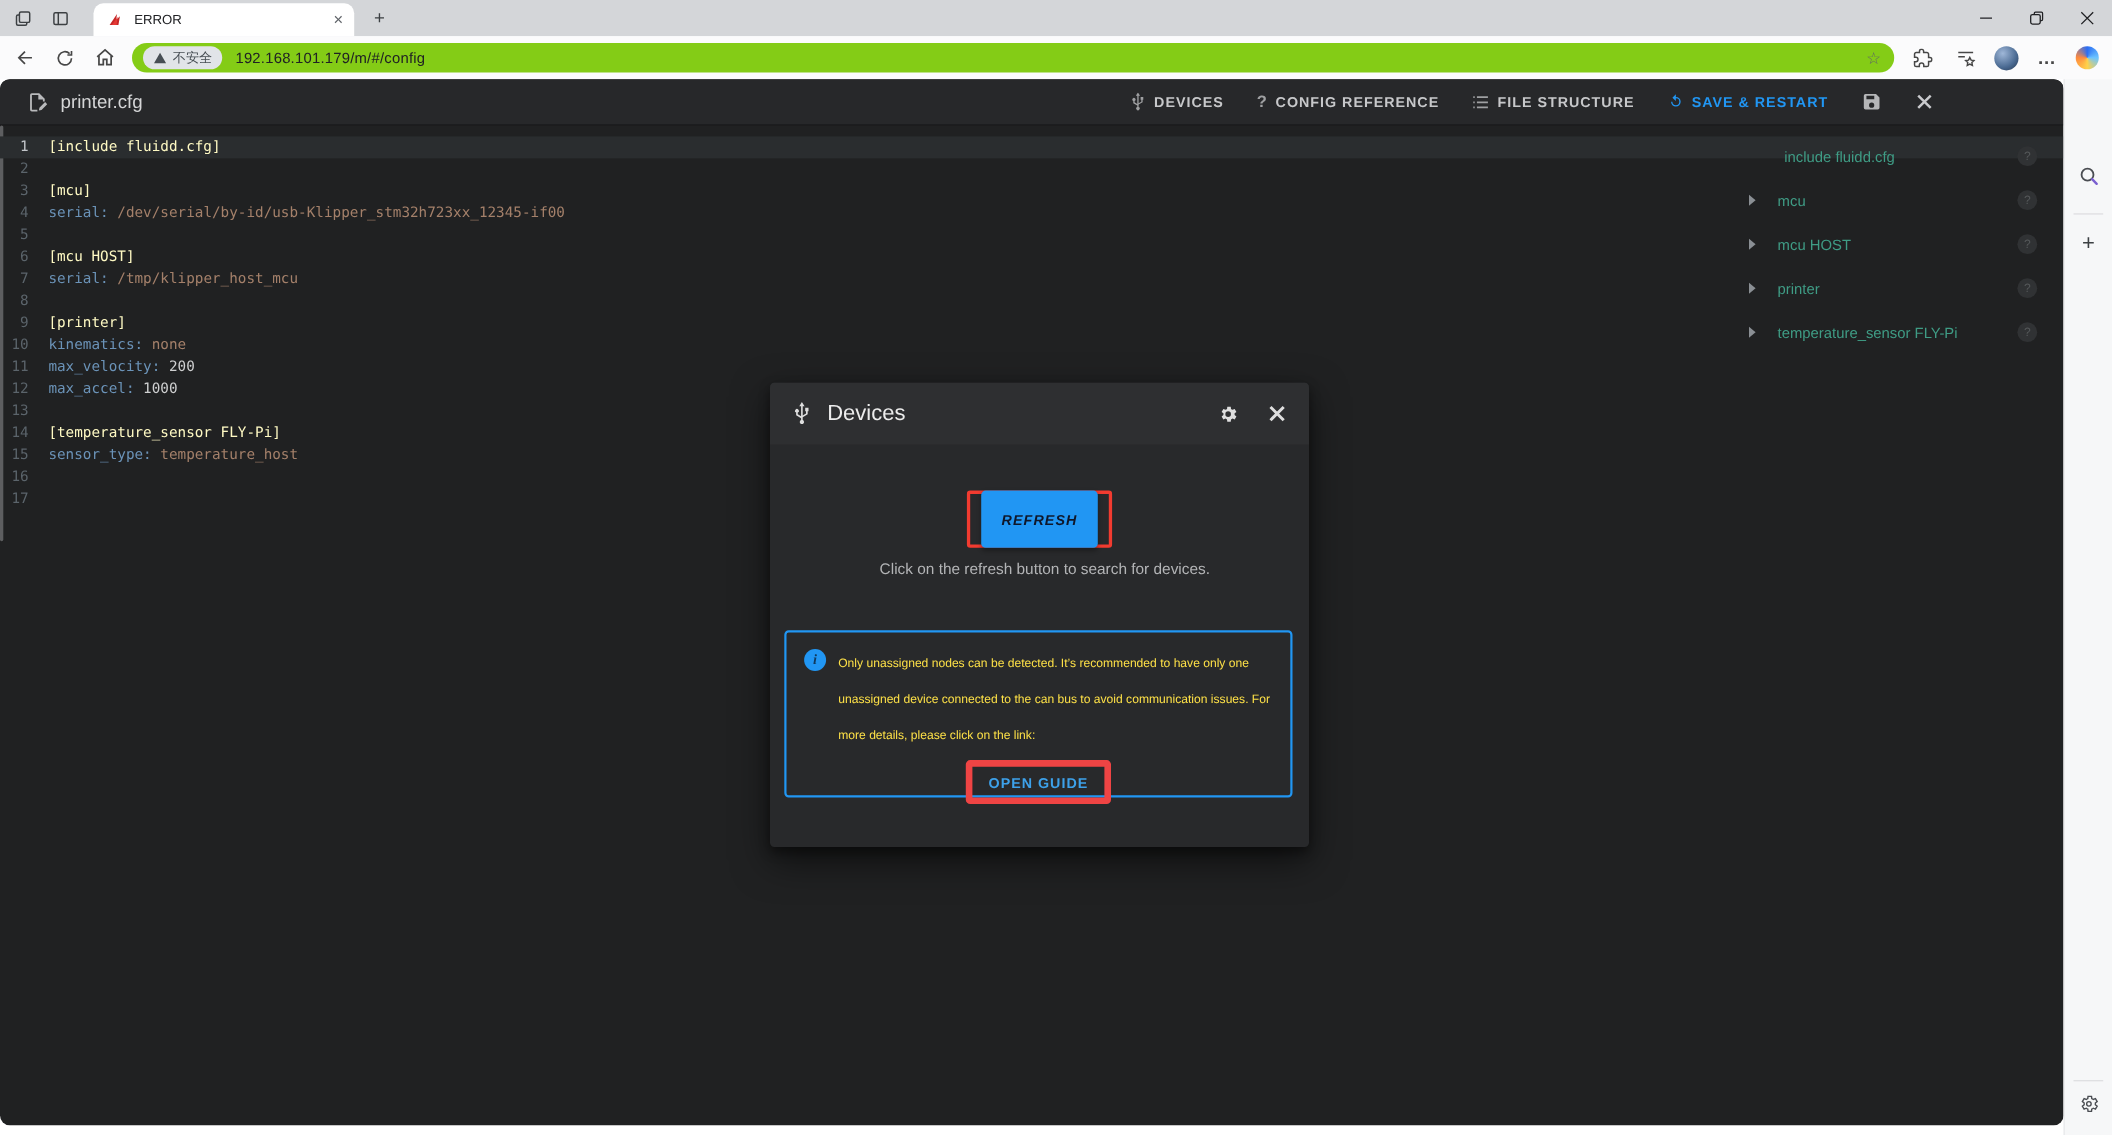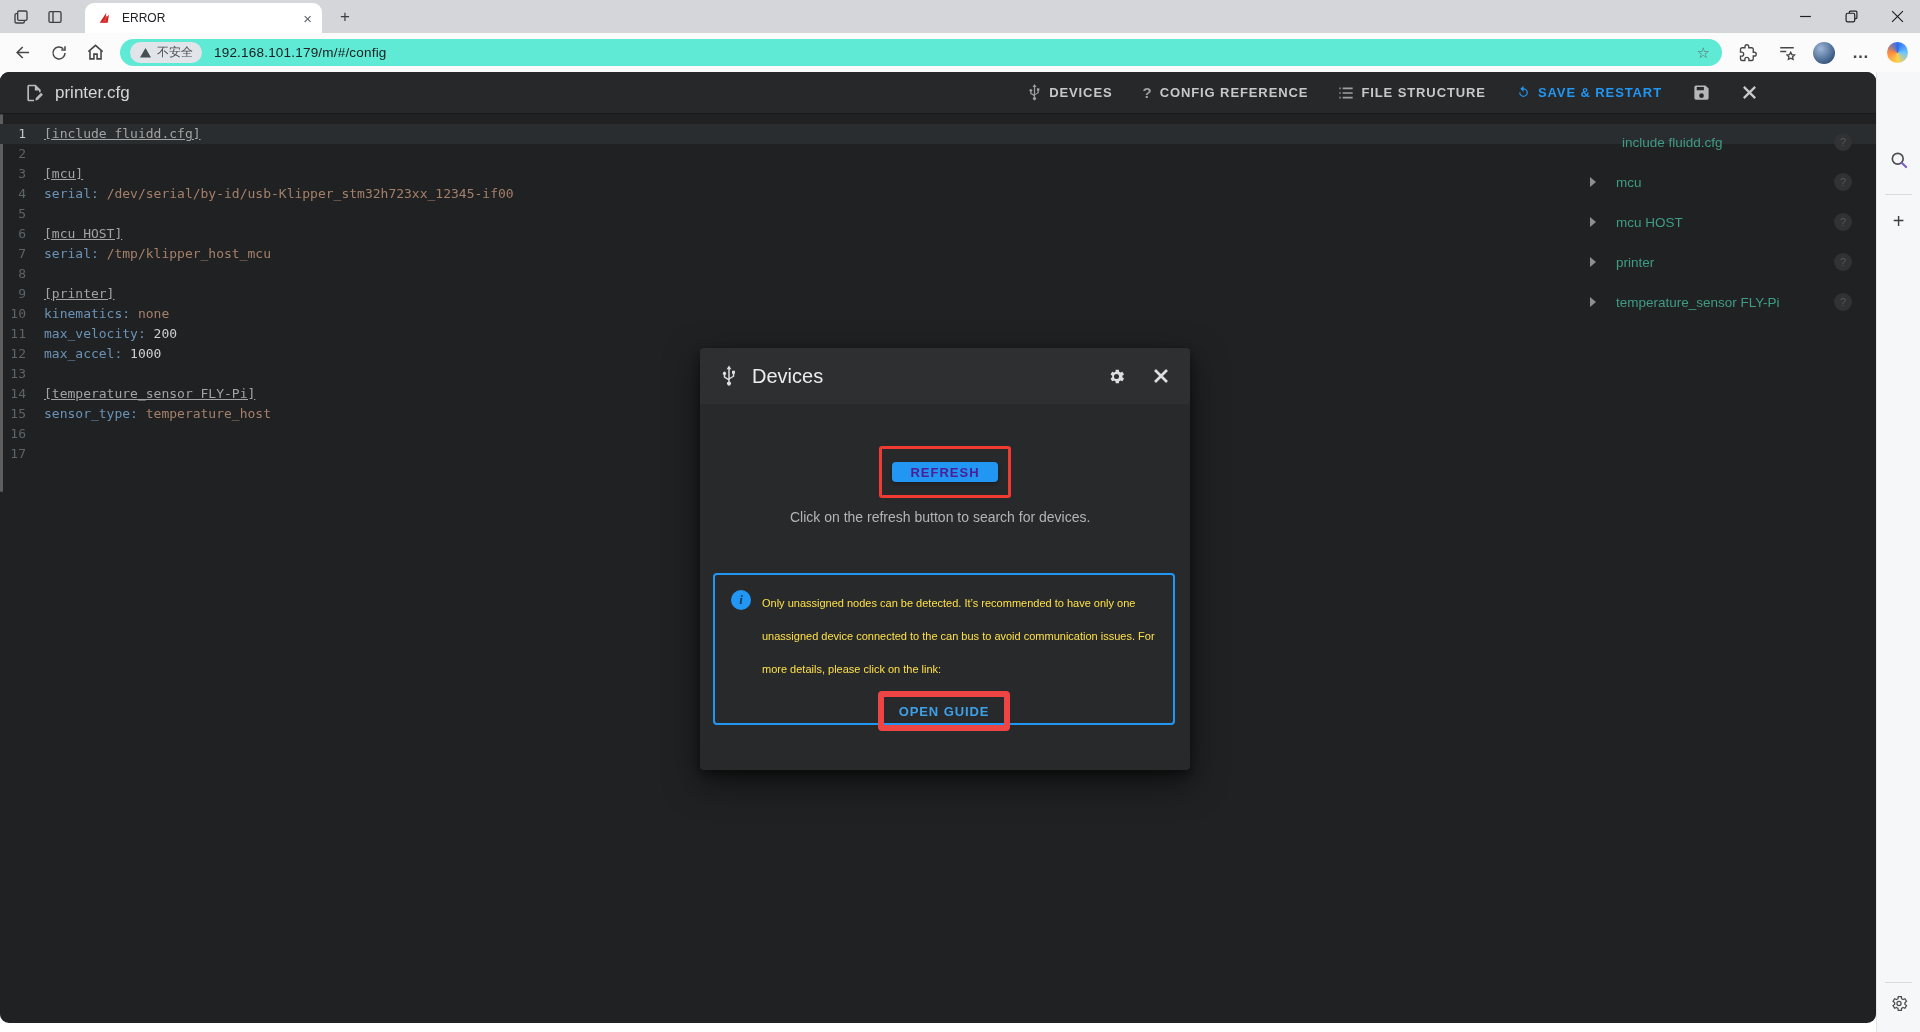--- a/index.html
+++ b/index.html
@@ -12,21 +12,21 @@
   .strip-btn { width:26px; height:26px; margin-left:8px; display:flex; align-items:center; justify-content:center; color:#3c4043; }
   #tab { position:absolute; left:85px; top:3px; width:237px; height:30px; background:#fff; border-radius:9px 9px 0 0; display:flex; align-items:center; padding:0 10px 0 12px; }
   #tab .title { font-size:12px; color:#202124; margin-left:9px; flex:1; }
   #tab .tclose { color:#5f6368; font-size:15px; line-height:15px; cursor:default; }
   #newtab { position:absolute; left:334px; top:7px; width:22px; height:22px; color:#3c4043; font-size:17px; text-align:center; line-height:20px; }
   #wincontrols { position:absolute; right:0; top:0; height:33px; display:flex; }
   .winbtn { width:46px; height:33px; display:flex; align-items:center; justify-content:center; color:#202124; }
 
   #toolbar { position:absolute; left:0; top:33px; width:1920px; height:39px; background:#fbfbfc; display:flex; align-items:center; }
   .tb-icon { width:26px; height:26px; display:flex; align-items:center; justify-content:center; color:#474747; margin-left:10px; }
-  #addrpill { height:27px; flex:1; margin-left:12px; background:#5eead4; border-radius:14px; display:flex; align-items:center; padding:0 10px; }
+  #addrpill { height:27px; flex:1; margin-left:12px; background:#84cc16; border-radius:14px; display:flex; align-items:center; padding:0 10px; }
   #secchip { height:21px; background:#e1e4e8; border-radius:11px; display:flex; align-items:center; padding:0 9px; color:#474e54; font-size:12px; gap:5px; }
   #url { margin-left:12px; font-size:13.5px; color:#202124; letter-spacing:.2px; flex:1; }
   #star { color:#5f6368; font-size:15px; margin-right:2px; }
   .tbr-icon { width:26px; height:26px; display:flex; align-items:center; justify-content:center; color:#474747; margin-left:13px; }
   #avatar { width:22px; height:22px; border-radius:50%; background:radial-gradient(circle at 35% 30%, #9fb7d8, #4a6a92 60%, #22344e); margin-left:13px; }
   #copilot { width:21px; height:21px; border-radius:50%; background:conic-gradient(#2a6df4, #6cc5ff, #ffd24a, #ff8a3d, #2a6df4); margin:0 12px 0 13px; }
 
   
   #content { position:absolute; left:0; top:72px; width:1876px; height:951px; background:#202122; border-radius:9px; overflow:hidden; }
   #rail { position:absolute; right:0; top:72px; width:44px; height:960px; background:#f6f7f8; border-left:1px solid #e5e6e8; }
@@ -43,21 +43,21 @@
   .icon-btn { display:flex; align-items:center; justify-content:center; }
 
   
   #leftbar { position:absolute; left:0; top:42px; width:3px; height:378px; background:#8f9193; opacity:.55; border-radius:2px; }
   #code { position:absolute; left:0; top:42px; right:0; padding-top:10px; font-family:"DejaVu Sans Mono","Liberation Mono",monospace; font-size:13px; }
   .cline { height:20px; line-height:20px; display:flex; white-space:pre; }
   .cline.active { background:#2a2d2f; }
   .lnum { width:26px; text-align:right; color:#5b646b; flex:0 0 26px; }
   .cline.active .lnum { color:#c2c6ca; }
   .ltxt { margin-left:18px; }
-  .tk-sec { color:#a3a3a3;text-decoration:underline; } .tk-key { color:#6b93b8; } .tk-str { color:#a4806a; }
+  .tk-sec { color:#fef9c3; } .tk-key { color:#6b93b8; } .tk-str { color:#a4806a; }
   .tk-num { color:#cfd0d1;text-align:center; }
 
   
   #tree { position:absolute; right:0; top:42px; width:300px; padding-top:8px; }
   .titem { height:40px; display:flex; align-items:center; padding-left:14px; position:relative; }
   .tarrow { width:0; height:0; border-left:6px solid #8a8f94; border-top:5px solid transparent; border-bottom:5px solid transparent; }
   .tlabel { margin-left:20px; font-size:13.5px; color:#3f9c85; }
   .titem.noarrow .tlabel { margin-left:32px; }
   .thelp { position:absolute; right:24px; width:18px; height:18px; border-radius:50%; background:#303234; color:#55585a; font-size:11px; display:flex; align-items:center; justify-content:center; }
 
@@ -65,22 +65,22 @@
   #modal { position:absolute; left:700px; top:276px; width:490px; height:422px; background:#28292b; border-radius:4px; box-shadow:0 12px 34px rgba(0,0,0,.55), 0 4px 10px rgba(0,0,0,.4); }
   #m-header { height:56px; background:#2e2f31; border-radius:4px 4px 0 0; display:flex; align-items:center; padding:0 20px; }
   #m-title { font-size:20px; color:#ececec; margin-left:14px; flex:1; }
   #m-header .mic { color:#dedede; display:flex; }
   #m-gear { margin-right:26px; }
   #m-tabs { height:48px; display:grid; grid-template-columns:repeat(4,1fr); }
   .mtab { display:flex; align-items:center; justify-content:center; font-size:13px; font-weight:700; letter-spacing:1.1px; color:#9aa0a4; position:relative; }
   .mtab.active { color:#2196f3; }
   .mtab.active::after { content:""; position:absolute; left:0; right:0; bottom:0; height:2px; background:#2196f3; }
   #redbox { position:absolute; top:98px; left:50%; transform:translateX(-50%); width:132px; height:52px; border:3.5px solid #f23b30; border-radius:3px; display:flex; align-items:center; justify-content:center; }
-  #refresh { width:106px; height:20px; background:#2196f3; border:none; border-radius:4px; color:#4c1d95; font-family:inherit; font-size:13px; font-weight:700; letter-spacing:1px; box-shadow:0 2px 4px rgba(0,0,0,.3); }
-  #hint { position:absolute; top:158px; left:0; right:0; text-align:left; font-size:14px; line-height:22px; color:#b3b4b6; padding:0 90px; }
+  #refresh { width:106px; height:52px; background:#2196f3; border:none; border-radius:4px; color:#0f172a; font-family:inherit; font-size:13px; font-weight:700; letter-spacing:1px; box-shadow:0 2px 4px rgba(0,0,0,.3);font-style:italic; }
+  #hint { position:absolute; top:158px; left:0; right:0; text-align:right; font-size:14px; line-height:22px; color:#b3b4b6; padding:0 90px; }
   #alert { position:absolute; left:13px; right:15px; top:225px; height:152px; border:2px solid #2196f3; border-radius:4px; padding:12px 18px 0 16px; }
   #alert-icon { position:absolute; left:16px; top:15px; width:20px; height:20px; border-radius:50%; background:#2196f3; color:#103a5e; font-size:13px; font-weight:700; font-style:italic; display:flex; align-items:center; justify-content:center; font-family:"Liberation Serif",serif; }
   #alert-text { margin-left:31px; width:402px; font-size:11px; line-height:33px; color:#fde047; }
   #openguide-row { position:absolute; left:0; right:0; top:116px; text-align:center; }
   #openguide { display:inline-block; padding:7px 15px 6px; border:6px solid #ef4444; border-radius:4px; background:transparent; color:#3da1ea; font-family:inherit; font-size:13px; font-weight:700; letter-spacing:.9px; }
   svg { display:block; }
 </style>
 </head>
 <body>
 

